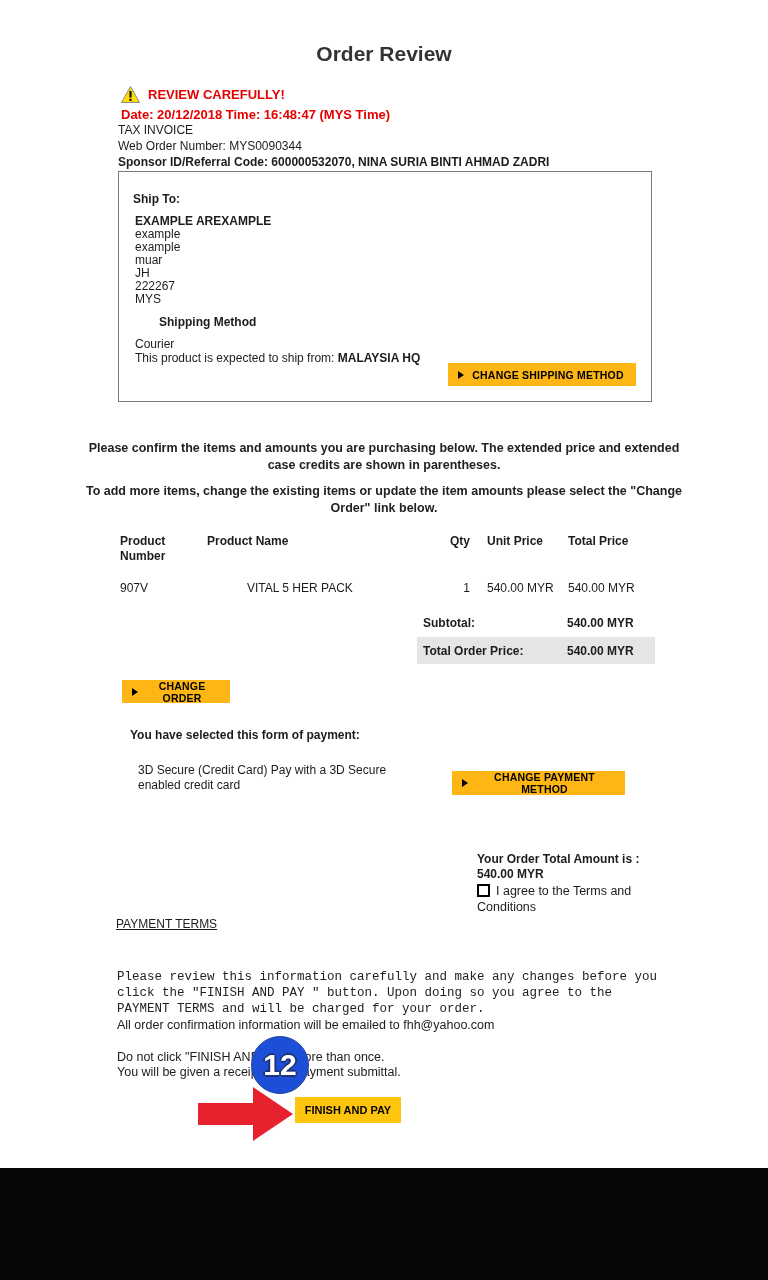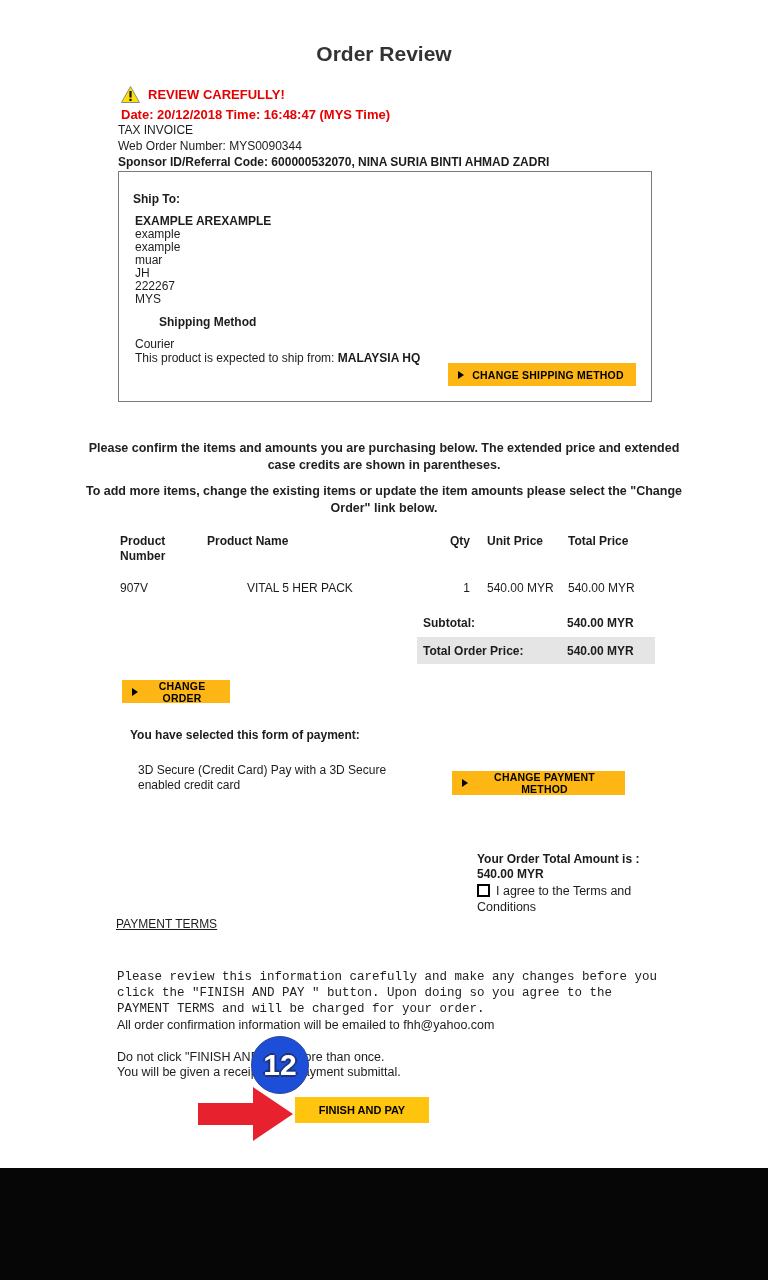--- a/index.html
+++ b/index.html
@@ -114,21 +114,21 @@
   <div class="abs" style="left:117px;top:1018px;font-size:12.5px;">All order confirmation information will be emailed to fhh@yahoo.com</div>
   <div class="abs" style="left:117px;top:1050px;font-size:12.5px;">Do not click "FINISH AND PAY" more than once.</div>
   <div class="abs" style="left:117px;top:1065px;font-size:12.5px;">You will be given a receipt upon payment submittal.</div>
 
   <div class="abs badge" style="left:251px;top:1036px;">12</div>
 
   <svg class="abs" style="left:198px;top:1086px;" width="96" height="56" viewBox="0 0 96 56">
     <polygon points="0,17 55,17 55,1 95,28 55,55 55,39 0,39" fill="#e8212e"></polygon>
   </svg>
 
-  <div class="abs finishbtn" style="left:295px;top:1097px;width:134px;height:26px;">FINISH AND PAY</div>
+  <div class="abs finishbtn" style="left:295px;top:1097px;width:106px;height:26px;">FINISH AND PAY</div>
 
   <div class="abs bottombar">
     
     
     
   </div>
 
 </div>
 
 </body></html>

